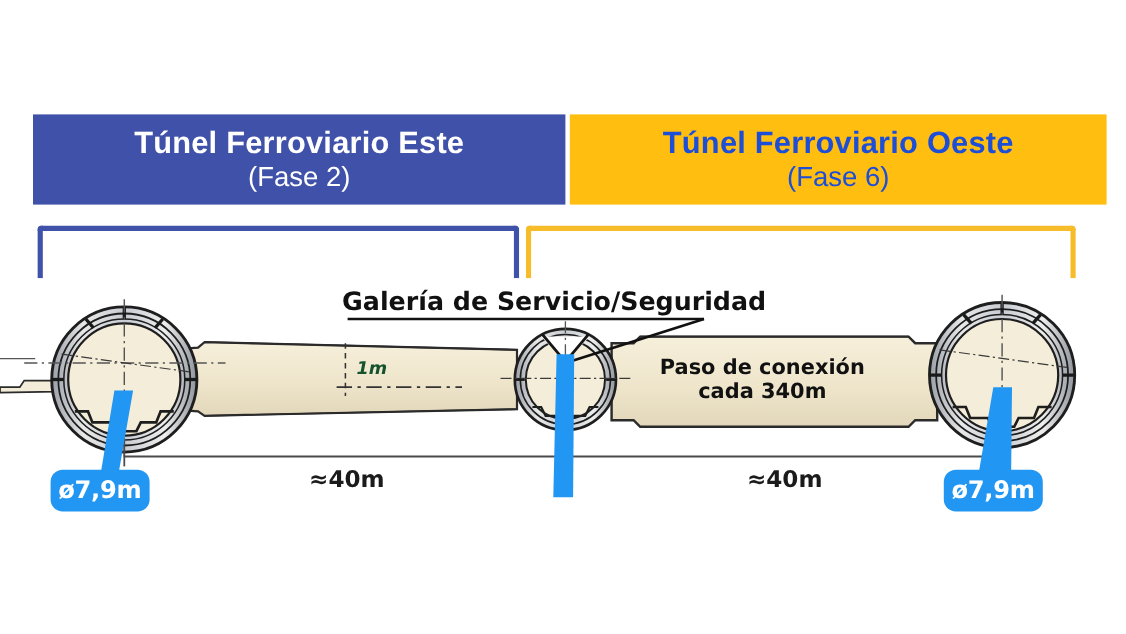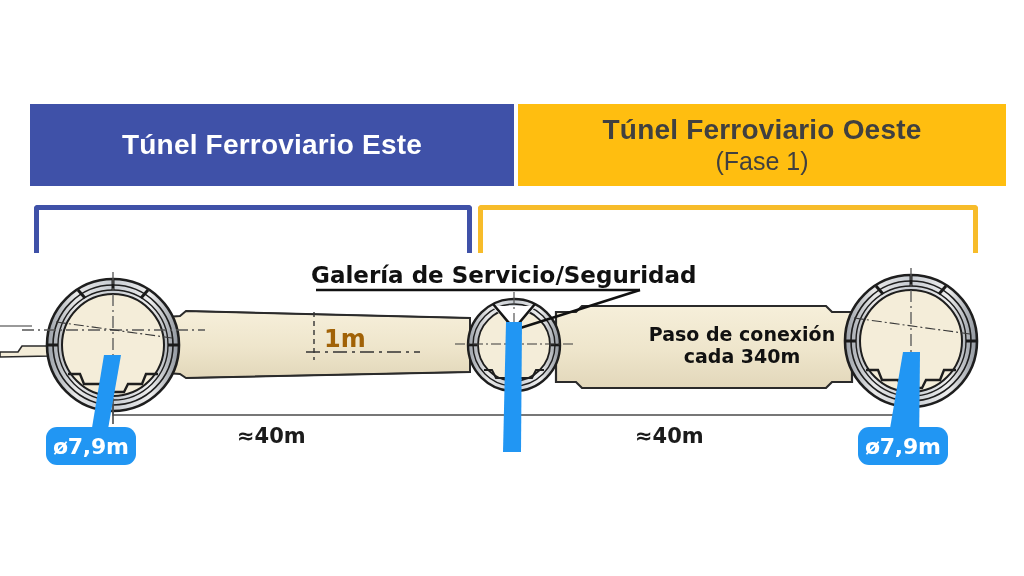--- a/index.html
+++ b/index.html
@@ -33,21 +33,21 @@
   #banner-east {
     left: 30px;
     width: 484px;
     background: #3f51a8;
     color: #ffffff;
   }
   #banner-west {
     left: 518px;
     width: 488px;
     background: #ffbe10;
-    color: #404040;
+    color: #1d4ed8;
   }
   .banner-title {
     font-size: 28px;
     font-weight: bold;
     letter-spacing: .2px;
     white-space: nowrap;
   }
   .banner-sub {
     font-size: 25px;
     font-weight: normal;
@@ -97,42 +97,44 @@
   }
   #label-gallery {
     left: 311px;
     top: 262px;
     font-size: 23px;
     font-weight: bold;
   }
   #label-1m {
     left: 324px;
     top: 325px;
-    font-size: 24px;
-    font-weight: bold;
-    color: #a16207;
+    font-size: 16px;
+    font-weight: bold;
+    color: #14532d;
+    font-style: italic;
   }
   #label-paso {
-    left: 632px;
+    left: 583px;
     top: 323px;
     width: 220px;
     text-align: center;
     font-size: 19px;
     font-weight: bold;
     line-height: 1.18;
     white-space: normal;
   }
   .dim-label {
     position: absolute;
     top: 424px;
     font-family: "DejaVu Sans", sans-serif;
     font-size: 21px;
     font-weight: bold;
     color: #1b1b1b;
     white-space: nowrap;
+    margin-left: 44px;
   }
   #dim-left  { left: 237px; }
   #dim-right { left: 635px; }
 
   
   .badge {
     position: absolute;
     height: 38px;
     padding: 0 7px;
     background: #2196f3;
@@ -151,25 +153,26 @@
   #badge-center { left: 470px; top: 427px; }
   #badge-right  { left: 858px; top: 427px; }
 </style>
 </head>
 <body>
 
 <div id="stage">
 
   <div class="banner" id="banner-east">
     <div class="banner-title">Túnel Ferroviario Este</div>
+    <div class="banner-sub">(Fase 2)</div>
   </div>
 
   <div class="banner" id="banner-west">
     <div class="banner-title">Túnel Ferroviario Oeste</div>
-    <div class="banner-sub">(Fase 1)</div>
+    <div class="banner-sub">(Fase 6)</div>
   </div>
 
   <div class="bracket" id="bracket-east"></div>
   <div class="bracket" id="bracket-west"></div>
 
   <svg id="diagram" viewBox="0 0 1024 576">
     <defs>
       <linearGradient id="ringShade" x1="0" y1="0" x2="1" y2="0">
         <stop offset="0%" stop-color="#9aa0a8"></stop>
         <stop offset="22%" stop-color="#e8e8e8"></stop>

